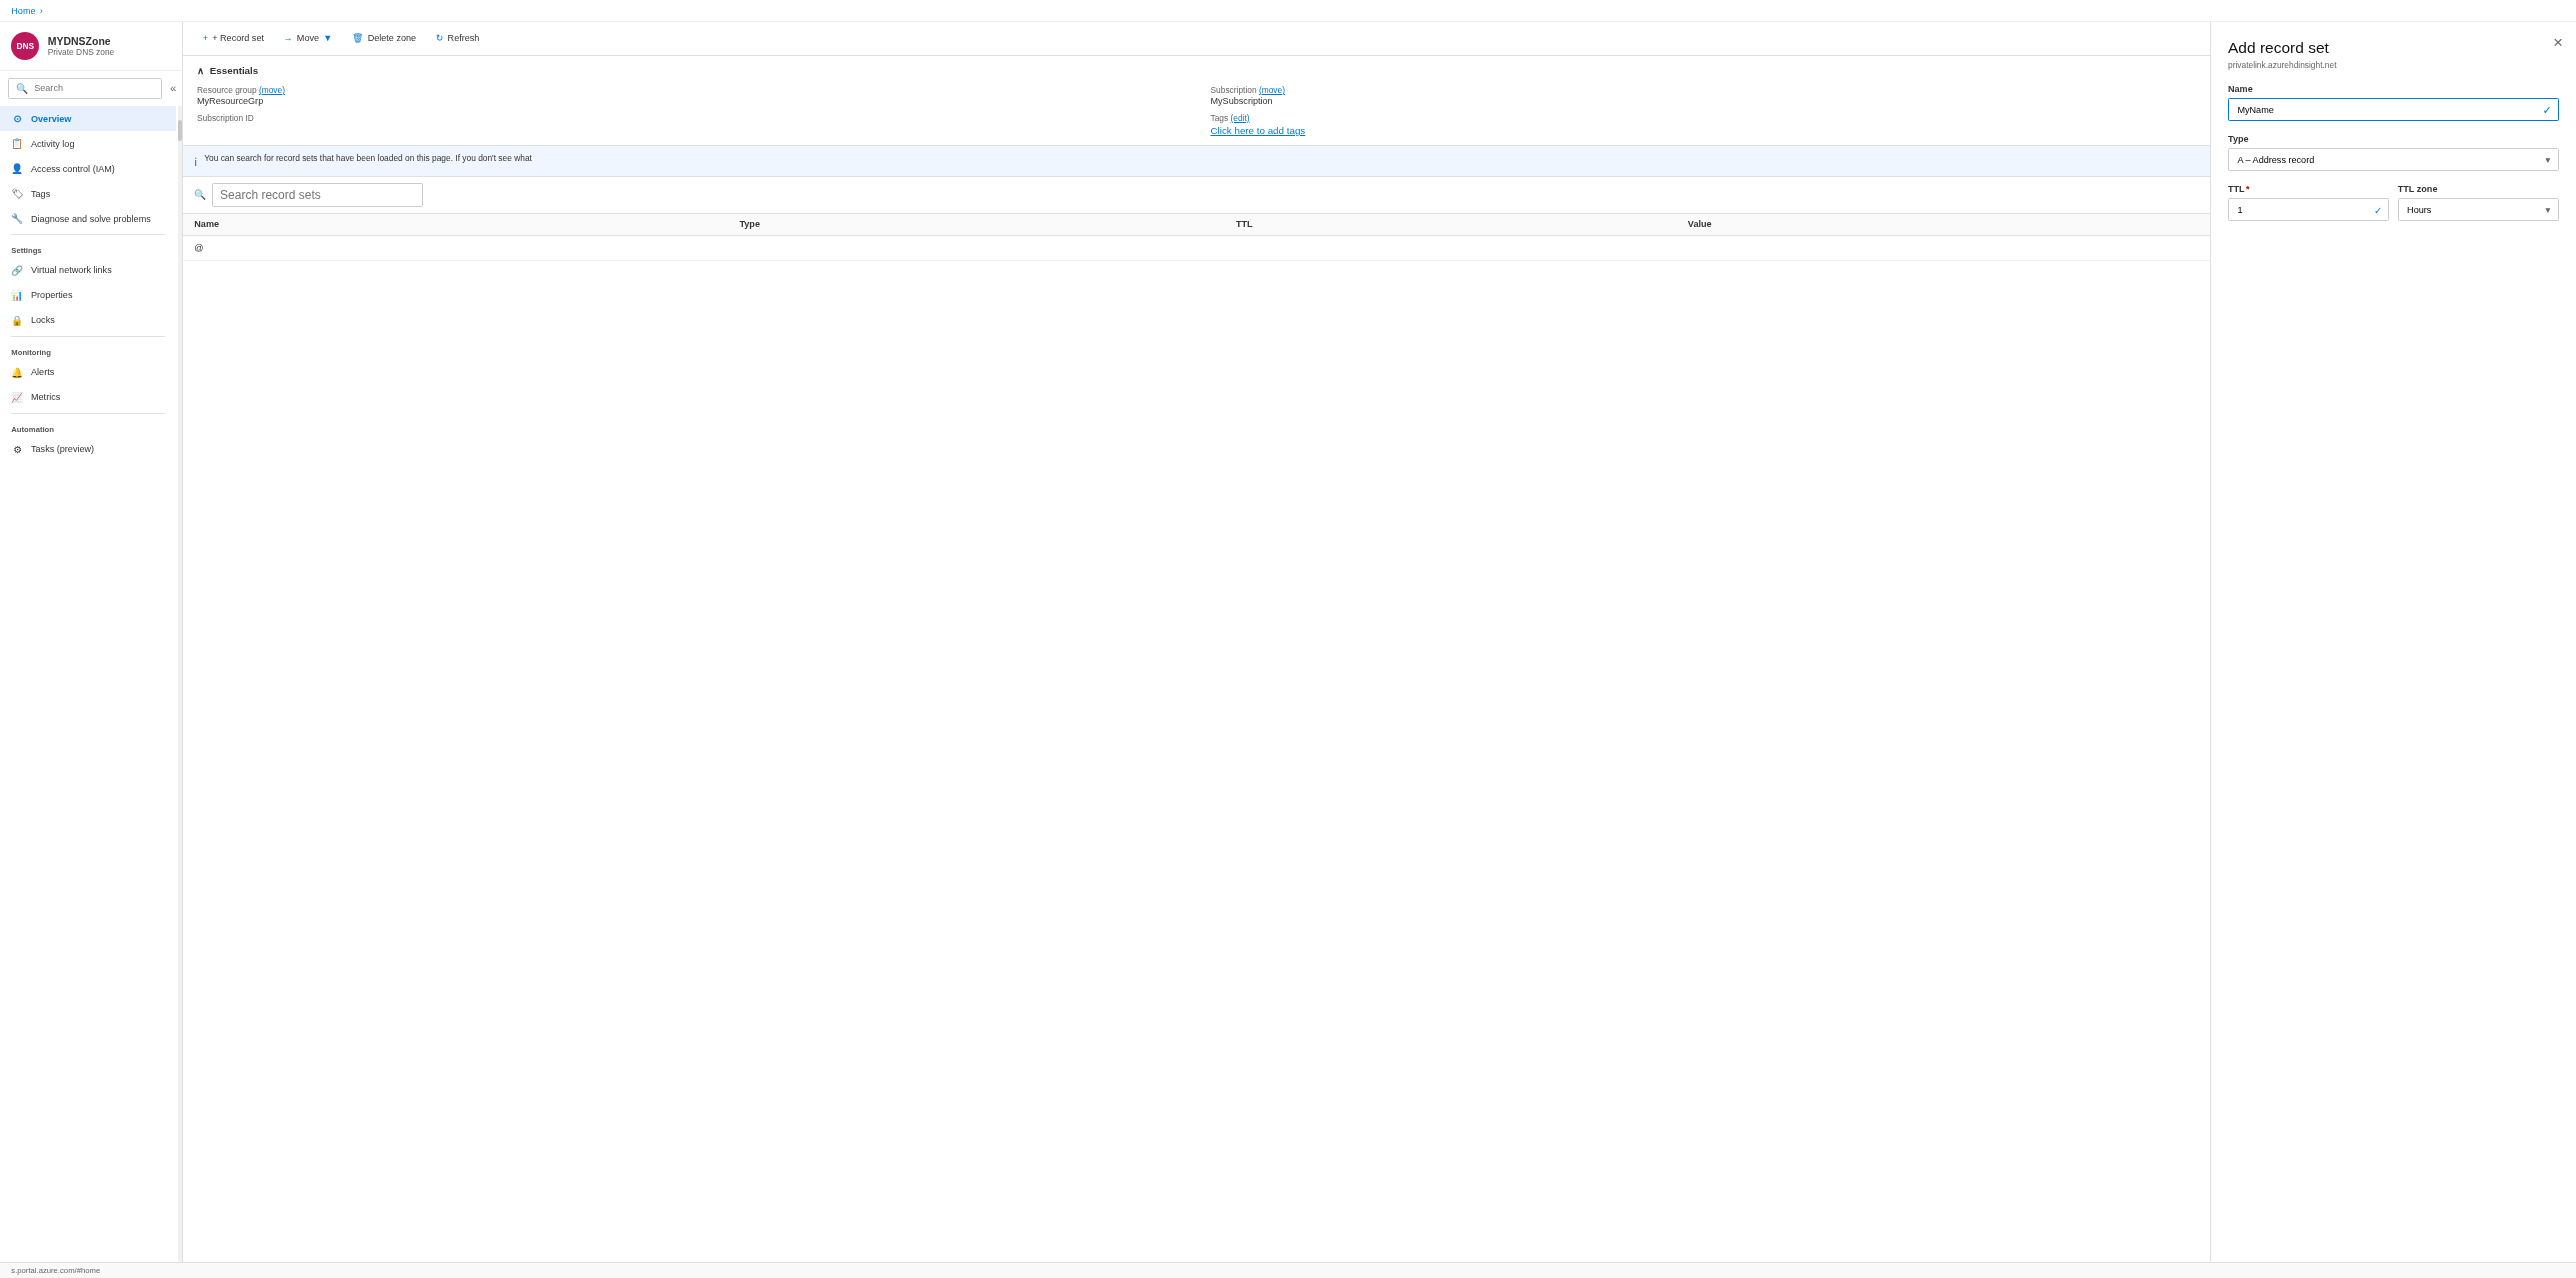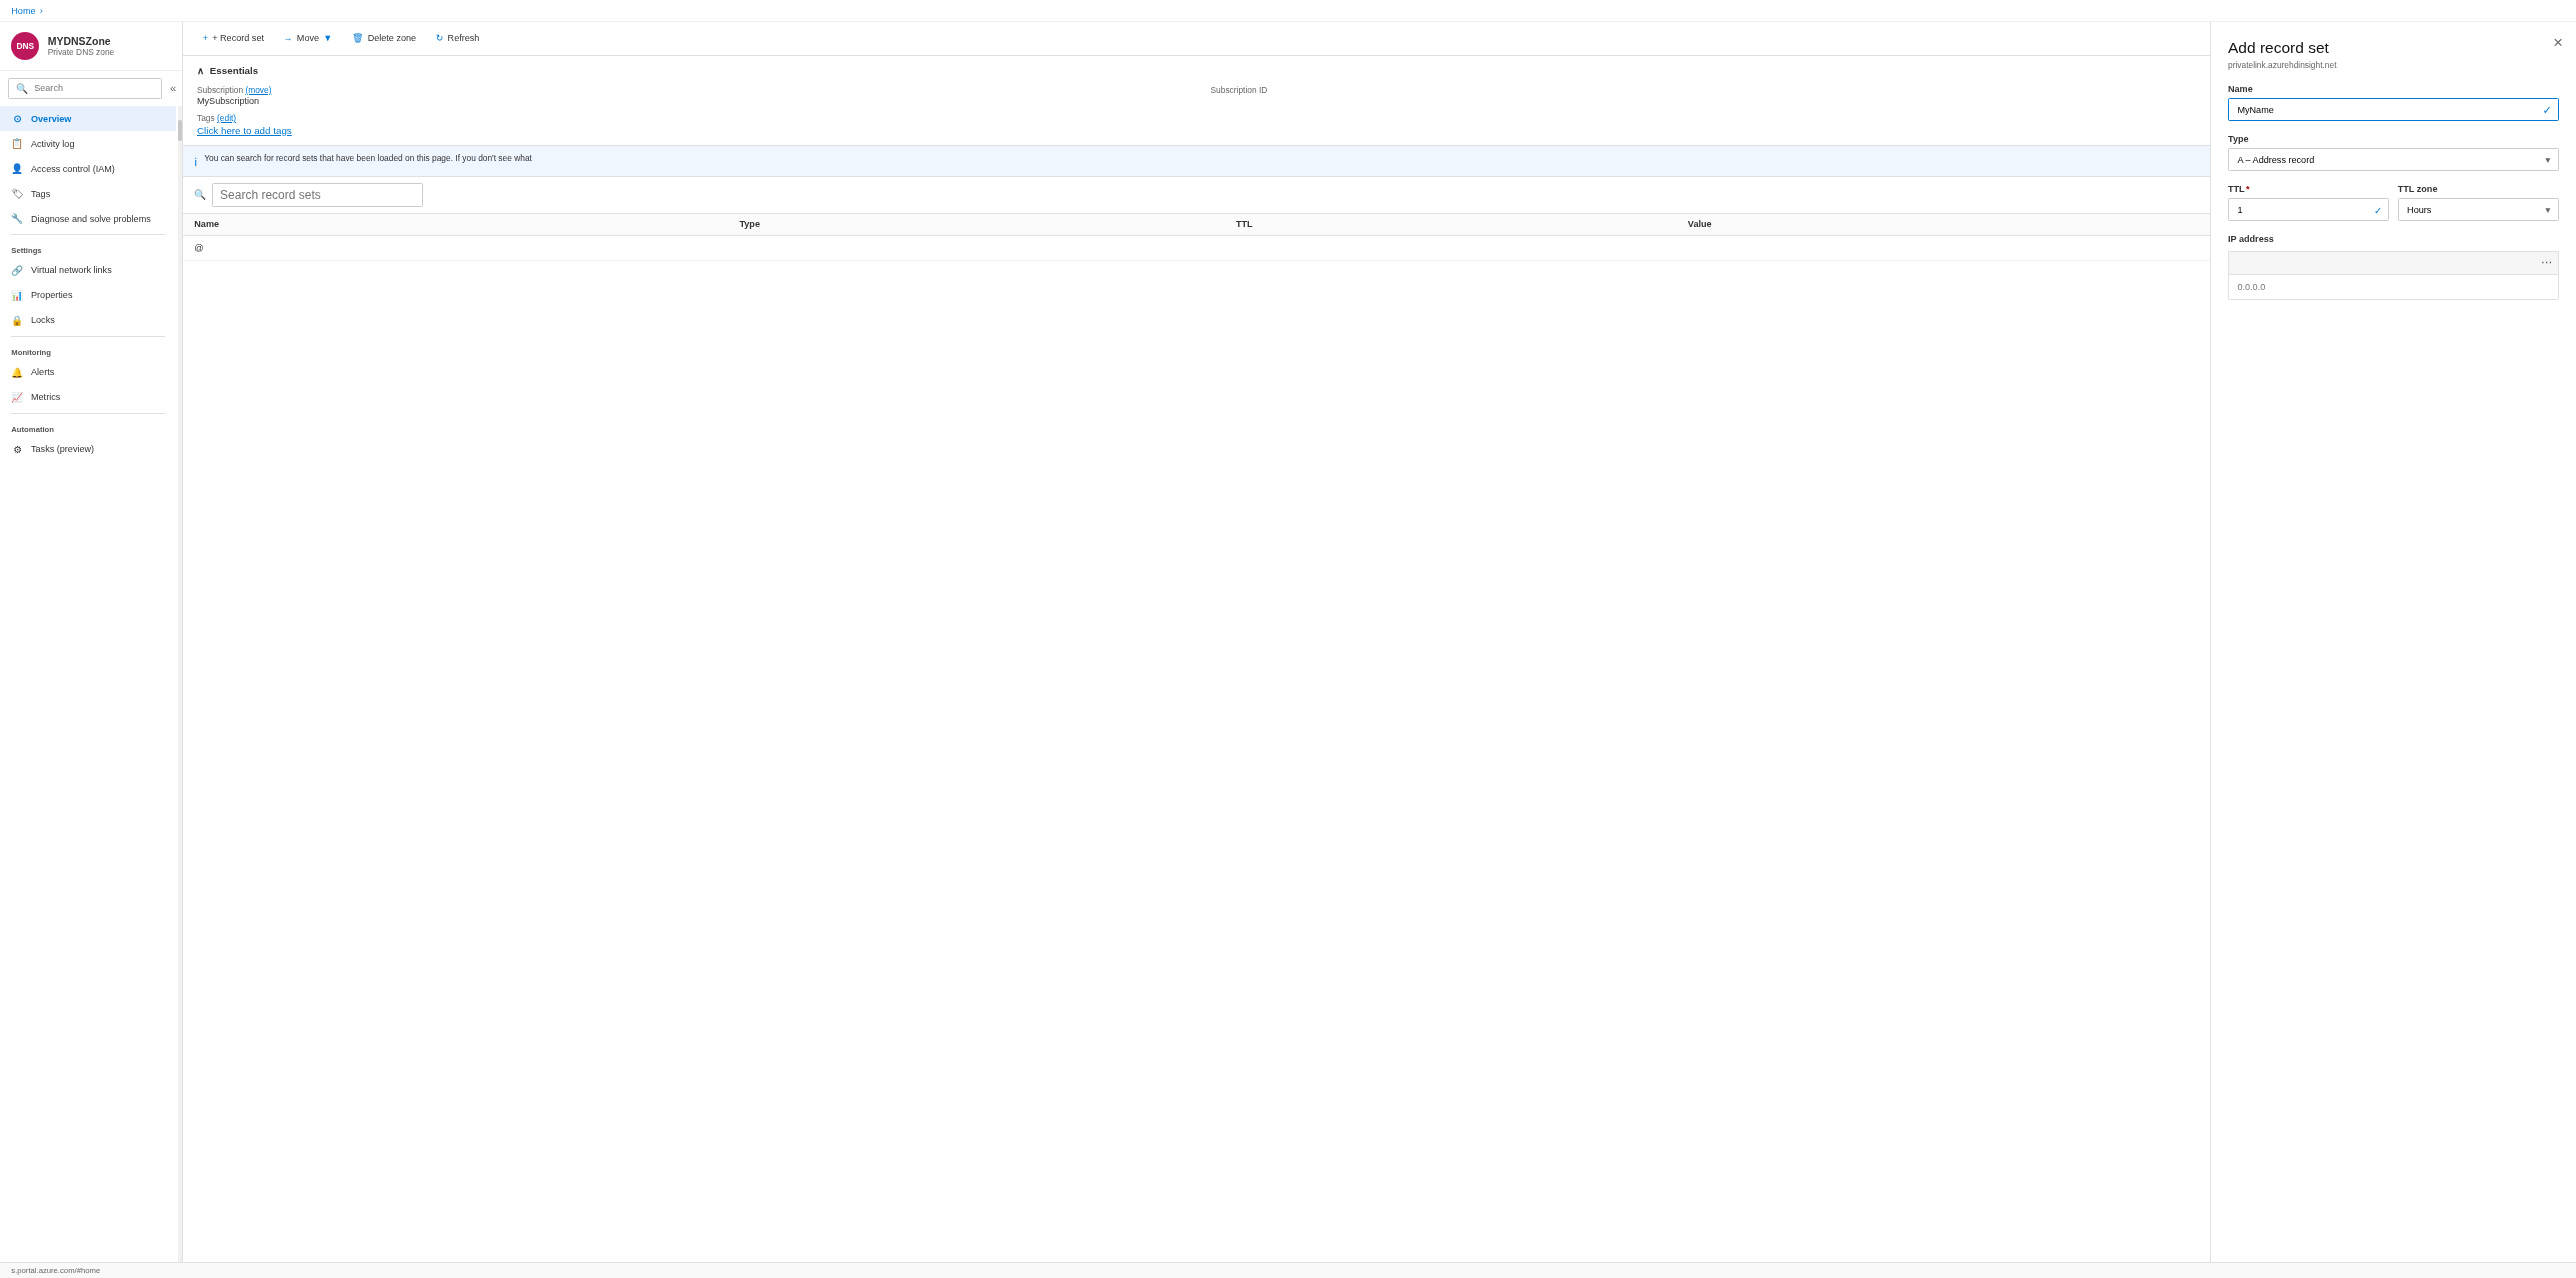--- a/index.html
+++ b/index.html
@@ -400,20 +400,27 @@
         <span style="color:#333;">Refresh</span>
       </button>
     </div>
 
     <div class="essentials-section">
       <div class="essentials-header">
         <span>∧</span>
         <span>Essentials</span>
       </div>
       <div class="essentials-grid">
+        <div class="essentials-field">
+          <label>
+            <span>Resource group</span>
+            <span class="link">(move)</span>
+          </label>
+          <div class="value">MyResourceGrp</div>
+        </div>
         <div class="essentials-field">
           <label>
             <span>Subscription</span>
             <span class="link">(move)</span>
           </label>
           <div class="value">MySubscription</div>
         </div>
         <div class="essentials-field">
           <label>Subscription ID</label>
           <div class="value"></div>
@@ -496,29 +503,20 @@
       <div class="ttl-unit">
         <label class="form-label">TTL zone</label>
         <div class="select-wrapper">
           <select id="ttl-unit-select">
           <option>Seconds</option><option>Minutes</option><option selected="">Hours</option><option>Days</option></select>
           <span class="select-arrow">▼</span>
         </div>
       </div>
     </div>
 
-    <div class="form-group" style="margin-top:12.7px;">
-      <div class="ip-section-label">IP address</div>
-      <div class="ip-toolbar">
-        <button class="ip-more-btn">⋯</button>
-      </div>
-      <div class="ip-input">
-        <input type="text" placeholder="0.0.0.0" style="">
-      </div>
-    </div>
 
   </div>
 
 </div>
 
 <div class="status-bar">
   <span>s.portal.azure.com/#home</span>
 </div>
 
 

